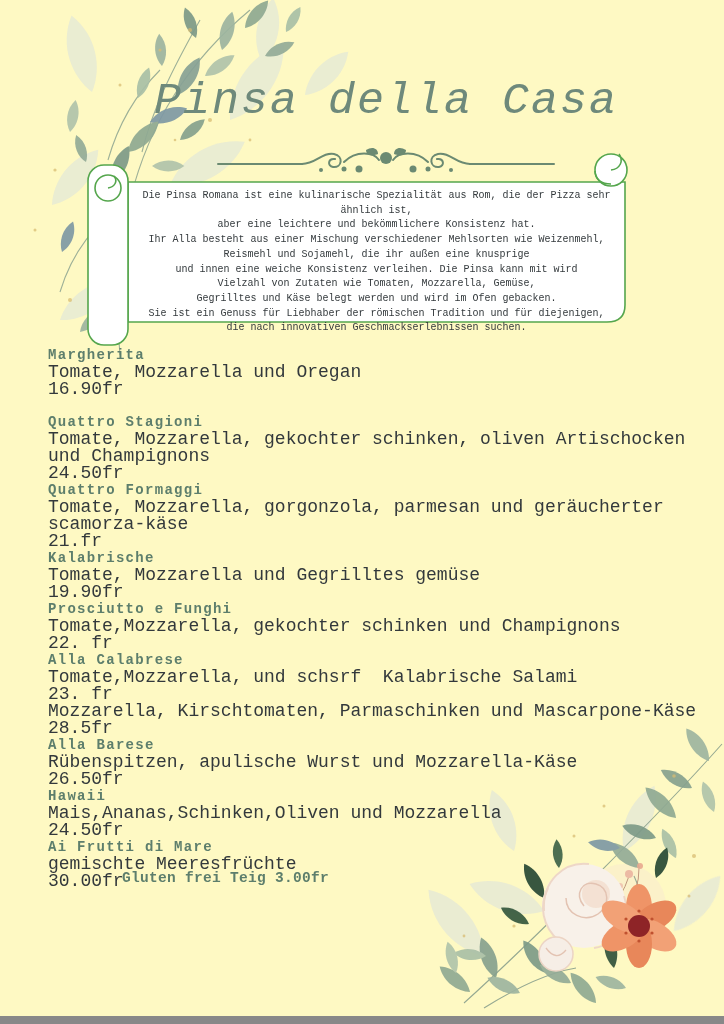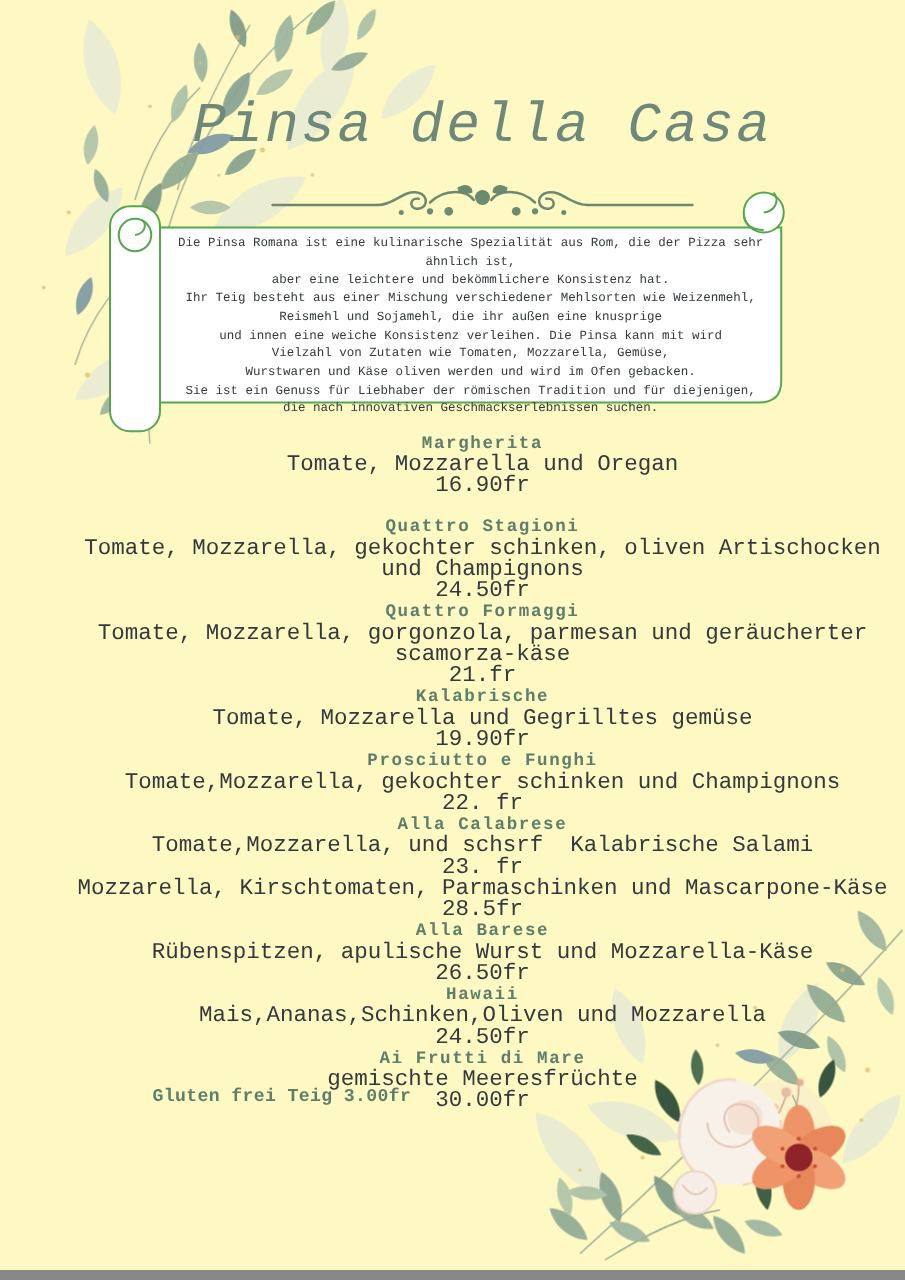--- a/index.html
+++ b/index.html
@@ -15,21 +15,21 @@
   .divider{position:absolute;top:146px;left:216px;}
   .flourish{stroke:var(--flourish-color,#6b8a72);fill:none;stroke-width:2;stroke-linecap:round;}
   .flourish-fill{fill:var(--flourish-color,#6b8a72);stroke:none;}
   .banner{position:absolute;top:145px;left:70px;width:570px;height:215px;}
   .banner svg{position:absolute;top:0;left:0;}
   .scroll-line{stroke:var(--scroll-border,#55a64d);stroke-width:1.6;fill:none;}
   .scroll-fill{fill:#ffffff;stroke:var(--scroll-border,#55a64d);stroke-width:1.6;}
   .banner-text{position:absolute;left:58px;top:44px;width:497px;box-sizing:border-box;
          padding:0 8px;text-align:center;font-size:10px;line-height:14.7px;
          color:var(--body-text,#33393c);}
-  .menu{position:absolute;top:347px;left:48px;right:0;text-align:center;
+  .menu{position:absolute;top:347px;left:48px;right:0;
         color:var(--body-text,#33393c);}
   .item-name{font-size:14px;font-weight:bold;letter-spacing:1.3px;line-height:17px;
         color:var(--heading-color,#5d7e6c);}
   .item-desc,.item-price{font-size:18px;line-height:17px;white-space:pre-wrap;}
   .item.gap-after{margin-bottom:16px;}
   .gluten{position:absolute;left:88px;top:870px;font-size:14.5px;font-weight:bold;
         letter-spacing:.3px;color:var(--heading-color,#5d7e6c);margin-left:34px;}
 </style>
 </head>
 <body>
@@ -209,25 +209,25 @@
       <circle class="scroll-fill" cx="541" cy="25" r="16"></circle>
       <path class="scroll-line" d="M541,25 c9,-1 13,-9 8,-16"></path>
       <path class="scroll-line" d="M525,26 c0,9 7,13 16,13"></path>
       <rect class="scroll-fill" x="18" y="20" width="40" height="180" rx="16"></rect>
       <circle class="scroll-fill" cx="38" cy="43" r="13"></circle>
       <path class="scroll-line" d="M38,43 c7,-1 10,-7 6,-12"></path>
     </svg>
     <div class="banner-text">
       <div>Die Pinsa Romana ist eine kulinarische Spezialität aus Rom, die der Pizza sehr ähnlich ist,</div>
       <div>aber eine leichtere und bekömmlichere Konsistenz hat.</div>
-      <div>Ihr Teig besteht aus einer Mischung verschiedener Mehlsorten wie Weizenmehl,</div>
+      <div>Ihr Alla besteht aus einer Mischung verschiedener Mehlsorten wie Weizenmehl,</div>
       <div>Reismehl und Sojamehl, die ihr außen eine knusprige</div>
       <div>und innen eine weiche Konsistenz verleihen. Die Pinsa kann mit wird</div>
       <div>Vielzahl von Zutaten wie Tomaten, Mozzarella, Gemüse,</div>
-      <div>Wurstwaren und Käse oliven werden und wird im Ofen gebacken.</div>
+      <div>Gegrilltes und Käse belegt werden und wird im Ofen gebacken.</div>
       <div>Sie ist ein Genuss für Liebhaber der römischen Tradition und für diejenigen,</div>
       <div>die nach innovativen Geschmackserlebnissen suchen.</div>
     </div>
   </div>
 
   <div class="menu">
     <div class="item gap-after">
       <div class="item-name">Margherita</div>
       <div class="item-desc">Tomate, Mozzarella und Oregan</div>
       <div class="item-price">16.90fr</div>

